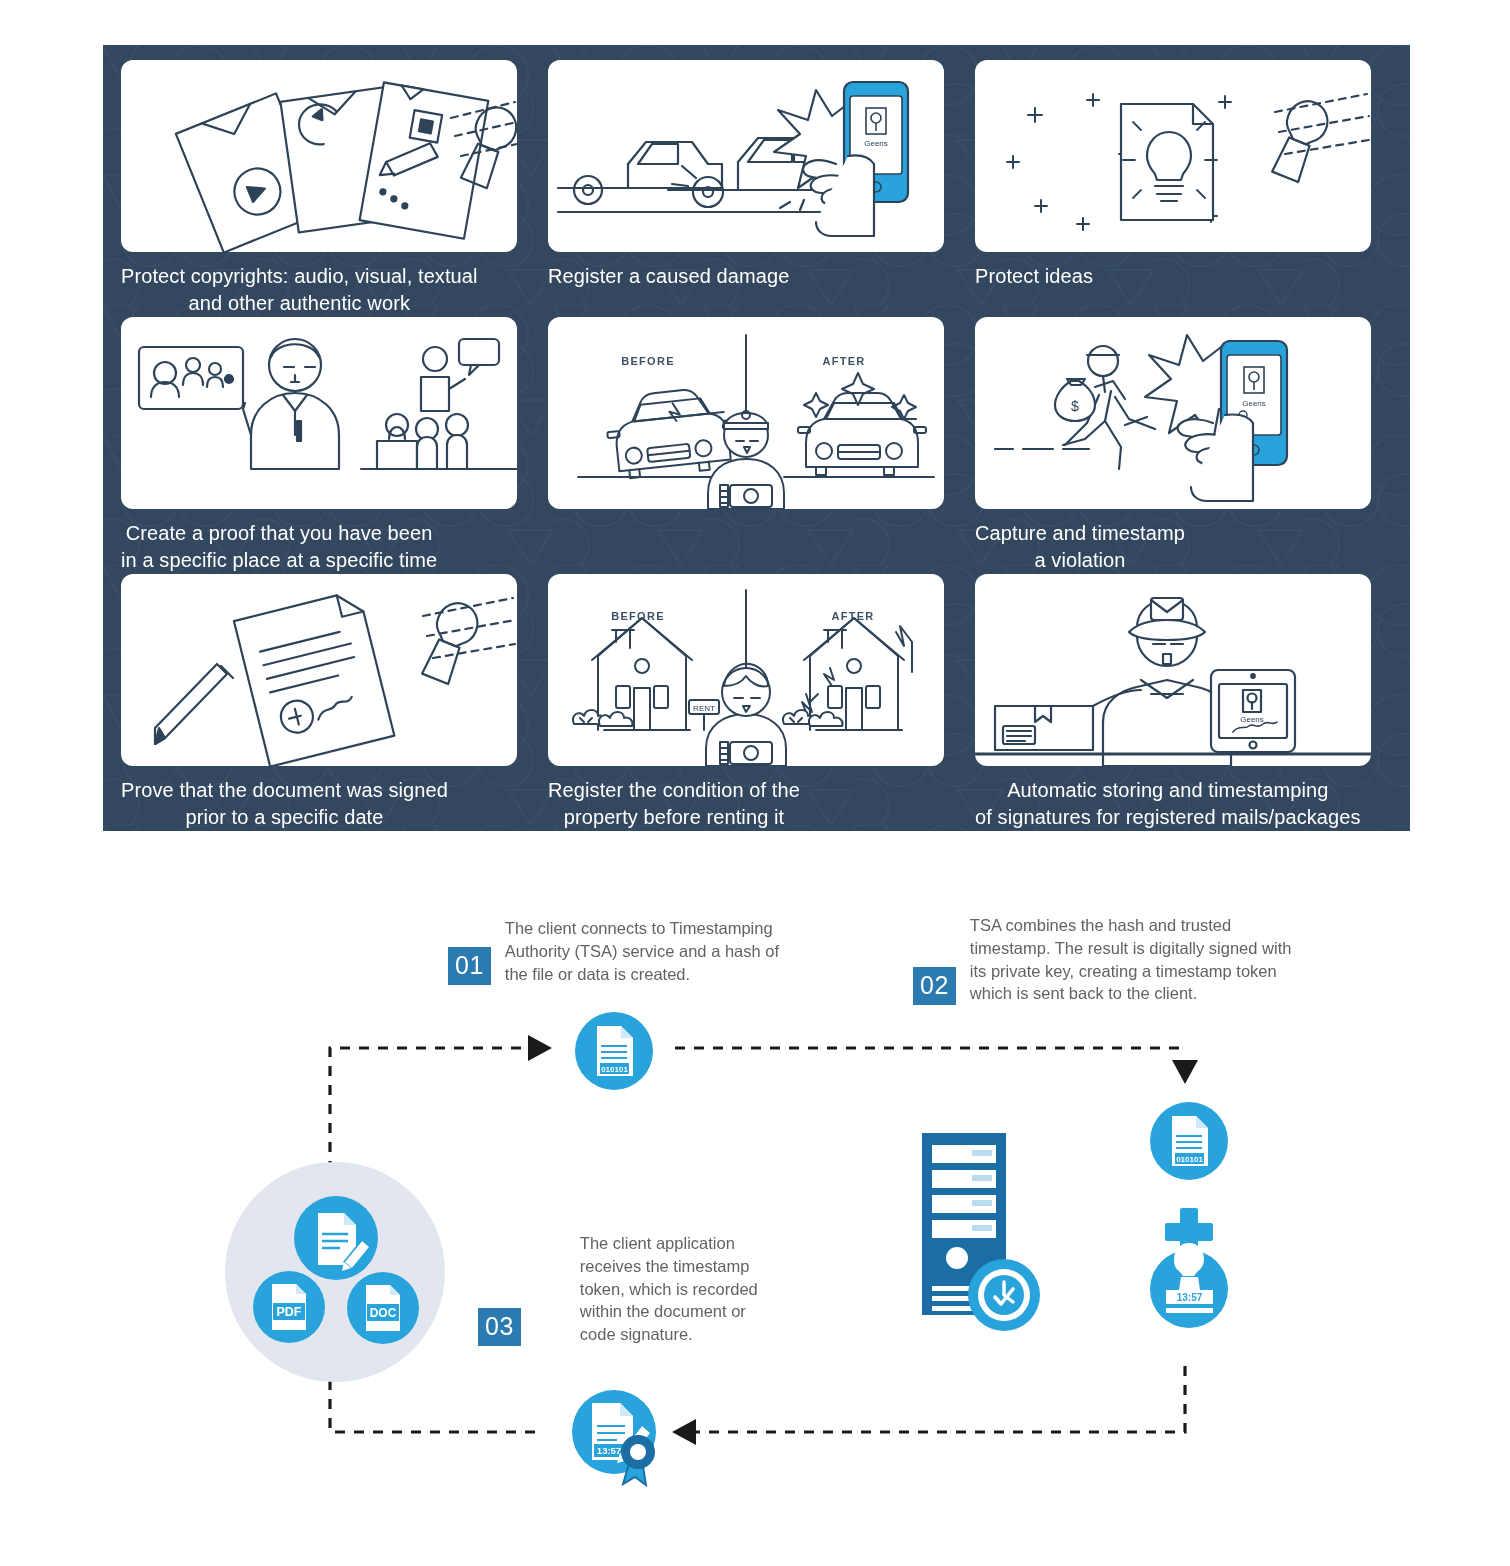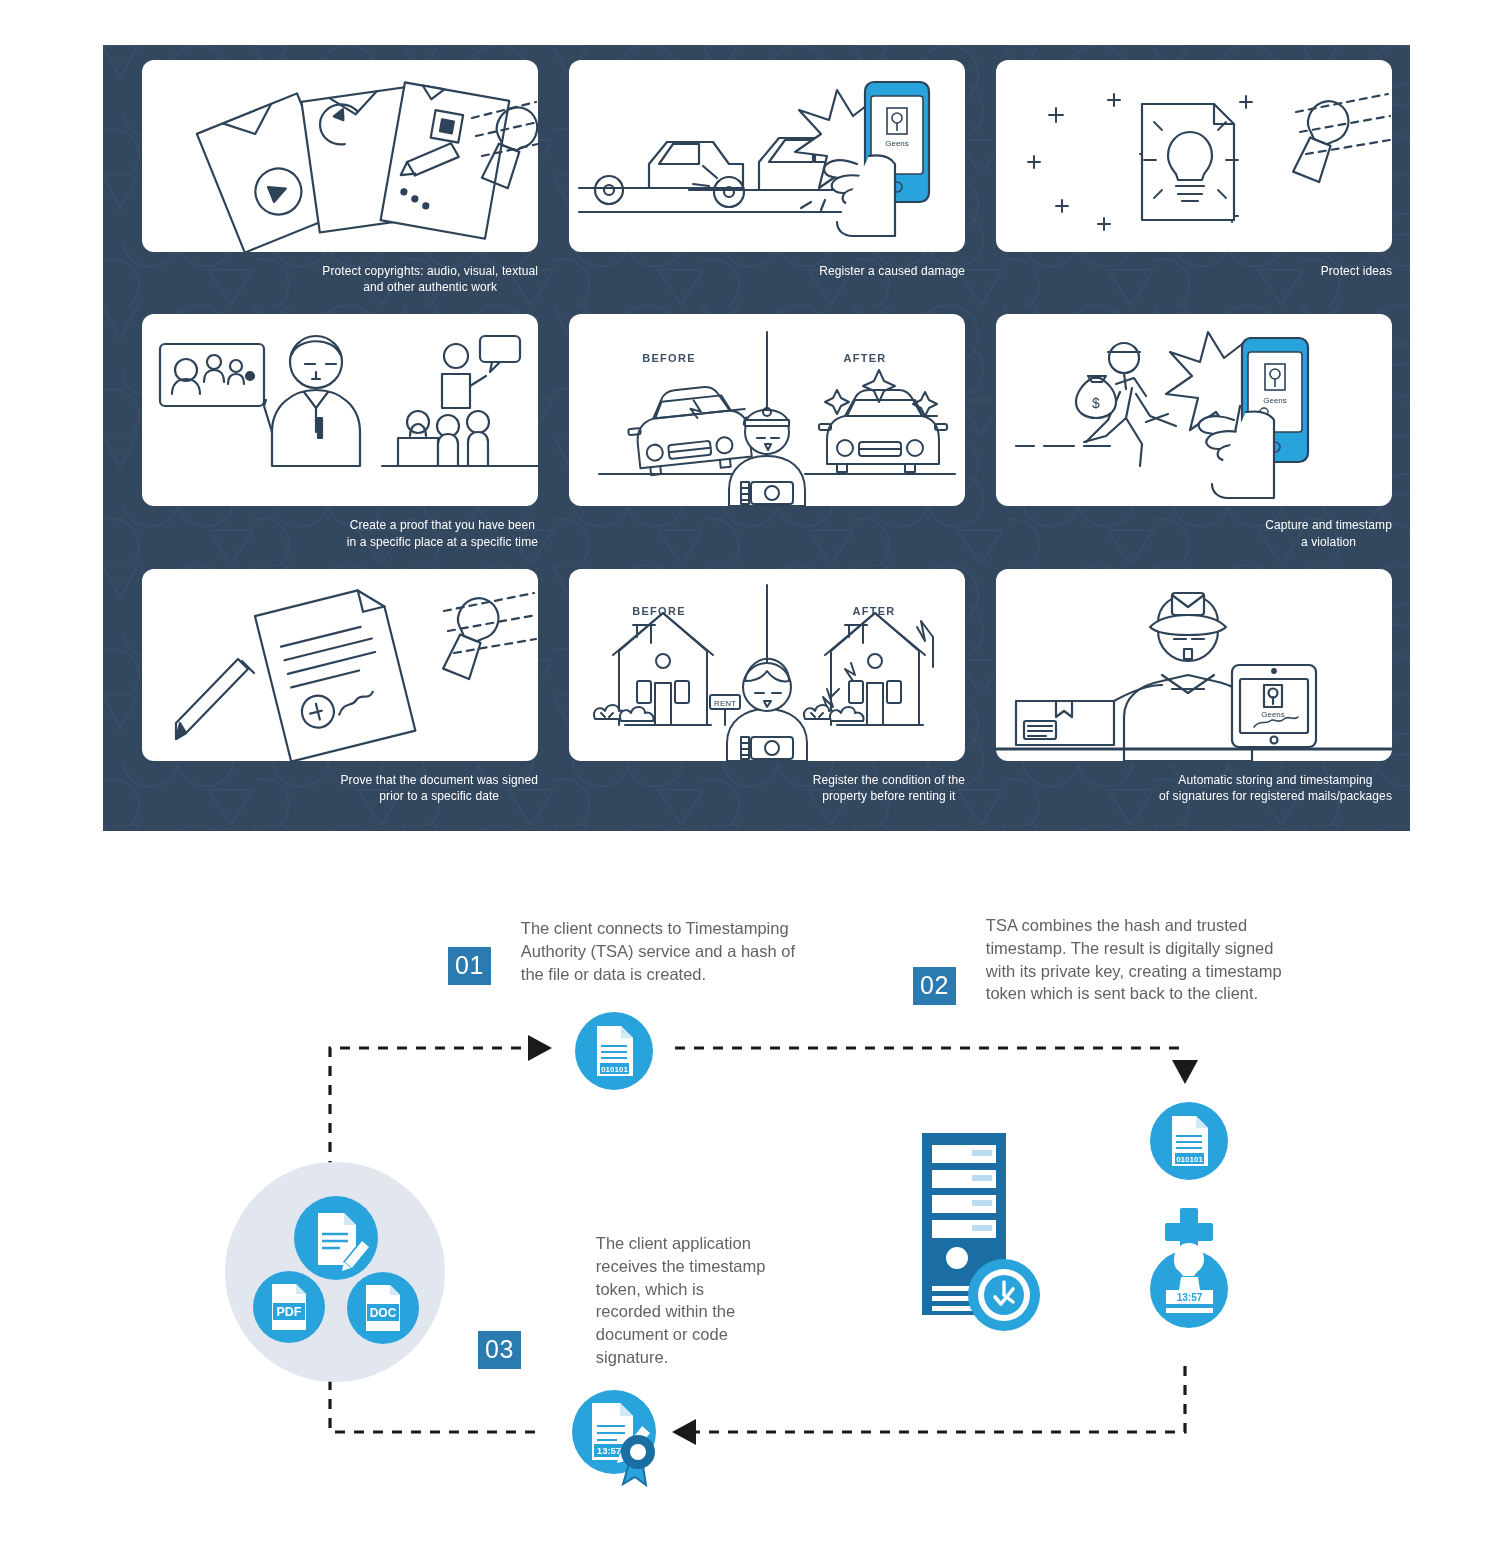--- a/index.html
+++ b/index.html
@@ -39,36 +39,36 @@
     grid-template-rows: repeat(3, 1fr);
     width: 100%;
     height: 100%;
     box-sizing: border-box;
     padding: 15px 18px 8px 18px;
     column-gap: 10px;
   }
   .uc-cell {
     display: flex;
     flex-direction: column;
-    align-items: flex-end;
+    align-items: flex-start;
     position: relative;
   }
   .uc-card {
     background: #ffffff;
     border-radius: 12px;
     width: 396px;
     height: 192px;
     position: relative;
     overflow: hidden;
     flex: none;
   }
   .uc-card svg { display: block; }
   .uc-caption {
     color: #ffffff;
-    font-size: 12px;
+    font-size: 20px;
     line-height: 1.35;
     text-align: center;
     margin-top: 11px;
     letter-spacing: 0.1px;
     max-width: 400px;
   }
 
   
   #flow-diagram {
     position: absolute;
@@ -94,21 +94,20 @@
     padding: 6px 7px 7px 7px;
     font-weight: 400;
     letter-spacing: 0.5px;
     flex: none;
     margin-right: 14px;
   }
   .step-text {
     color: #606366;
     font-size: 16.5px;
     line-height: 1.38;
-    margin-left: 16px;
   }
   #step-01 { left: 448px; top: 917px; width: 350px; }
   #step-02 { left: 913px; top: 914px; width: 380px; }
   #step-03 { left: 478px; top: 1232px; width: 295px; gap: 45px; }
 </style>
 </head>
 <body>
 
 <div id="usecase-panel">
 

